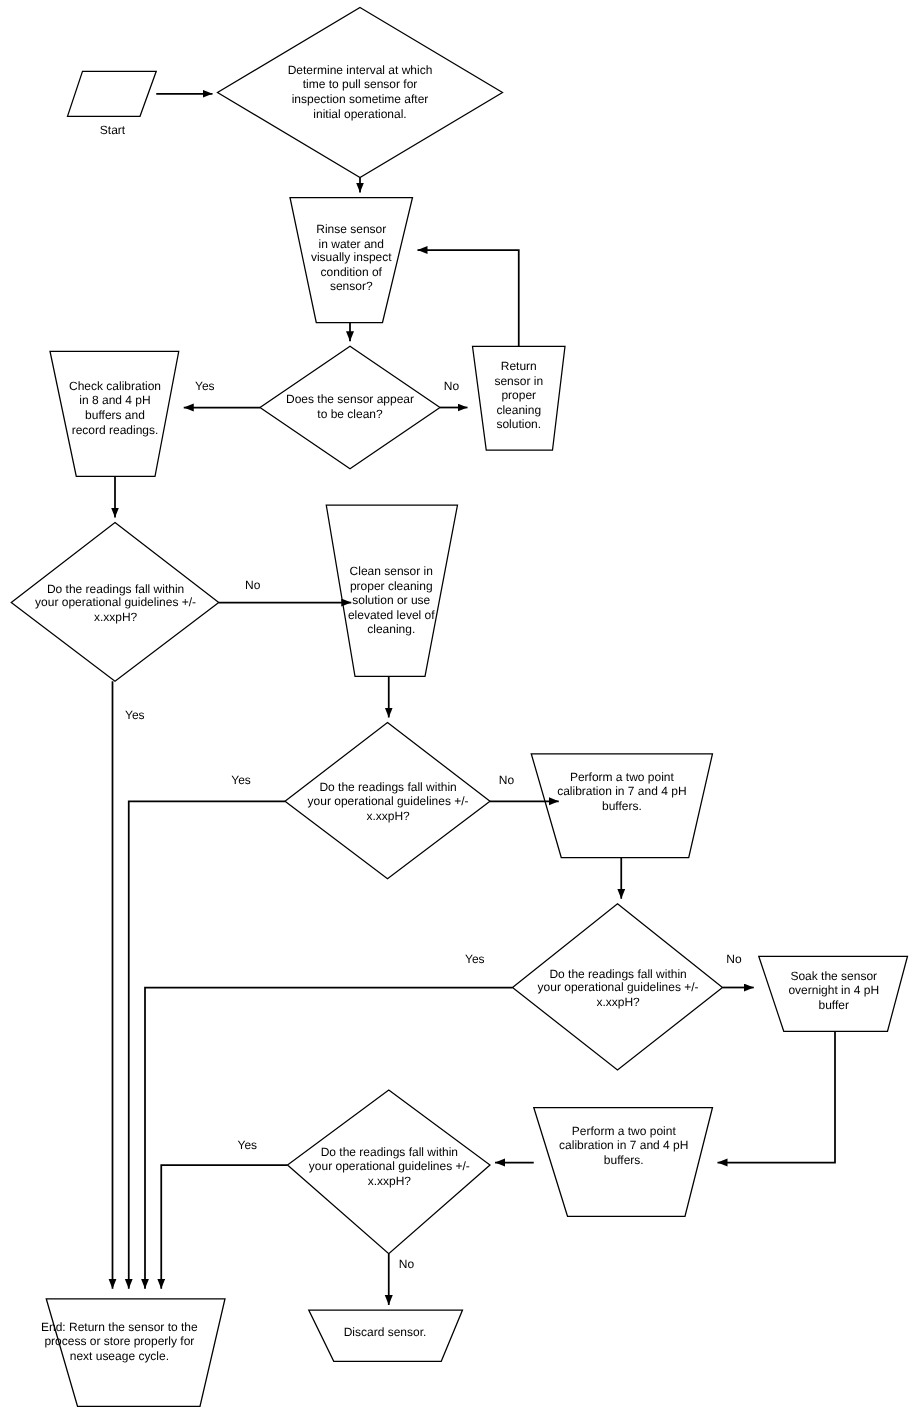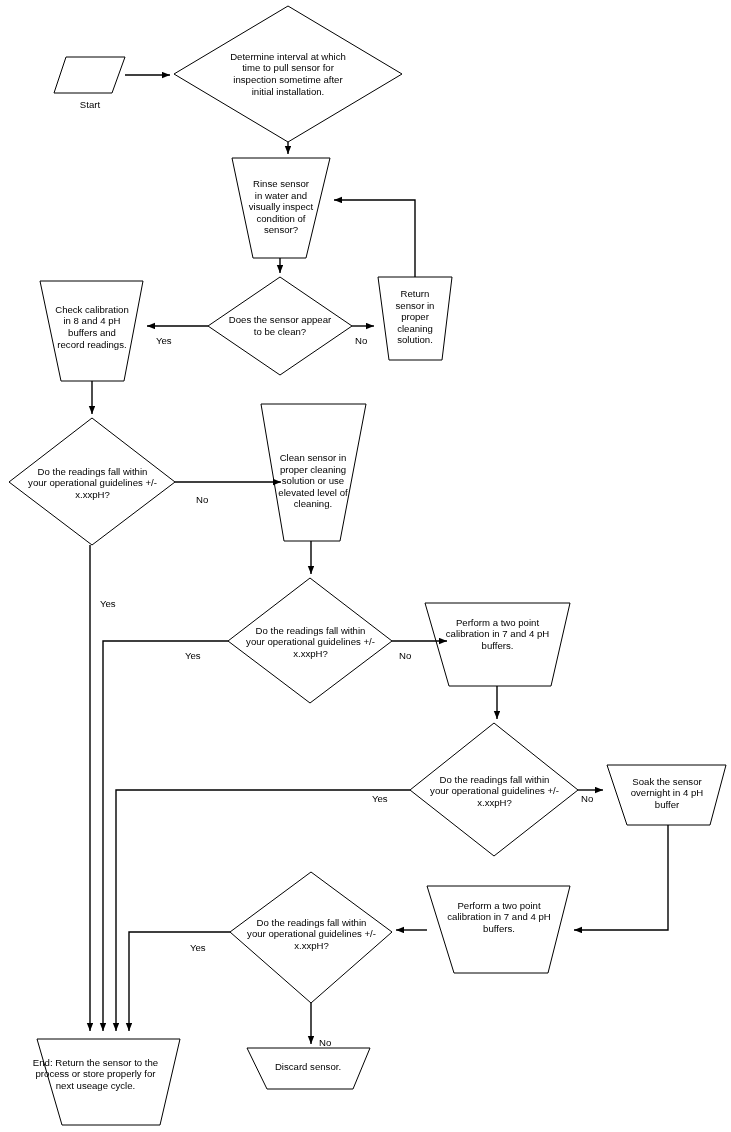--- a/index.html
+++ b/index.html
@@ -43,21 +43,20 @@
     pointer-events: none;
     white-space: pre-line;
   }
   .edge-label {
     position: absolute;
     font-family: "Liberation Sans", sans-serif;
     font-size: 9.6px;
     line-height: 11px;
     color: #000000;
     white-space: nowrap;
-    margin-top: 31px;
   }
 </style>
 </head>
 <body>
 
 <div id="chart-root">
 
   <svg id="flow" viewBox="0 0 731 1132">
     <defs>
       <marker id="arr" markerWidth="9" markerHeight="9" refX="8" refY="3.2" orient="auto" markerUnits="userSpaceOnUse">
@@ -131,21 +130,21 @@
 
     <path class="conn" d="M427,930 L396,930" marker-end="url(#arr)"></path>
 
     <path class="conn" d="M230,932 L129,932 L129,1031" marker-end="url(#arr)"></path>
 
     <path class="conn" d="M311,1003 L311,1044" marker-end="url(#arr)"></path>
   </svg>
 
   <div class="node-label" style="left:60px;  top:64px;  width:60px;  height:22px;margin-top:30px;">Start</div>
 
-  <div class="node-label" style="left:227px; top:36px;  width:122px; height:76px;">Determine interval at which time to pull sensor for inspection sometime after initial installation.</div>
+  <div class="node-label" style="left:227px; top:36px;  width:122px; height:76px;">Determine interval at which time to pull sensor for inspection sometime after initial operational.</div>
 
   <div class="node-label" style="left:248px; top:160px; width:66px;  height:94px;">Rinse sensor in water and visually inspect condition of sensor?</div>
 
   <div class="node-label" style="left:228px; top:294px; width:104px; height:64px;">Does the sensor appear to be clean?</div>
 
   <div class="node-label" style="left:386px; top:281px; width:58px;  height:72px;">Return sensor in proper cleaning solution.</div>
 
   <div class="node-label" style="left:55px;  top:283px; width:74px;  height:88px;">Check calibration in 8 and 4 pH buffers and record readings.</div>
 
   <div class="node-label" style="left:28px;  top:448px; width:129px; height:70px;">Do the readings fall within your operational guidelines +/- x.xxpH?</div>

